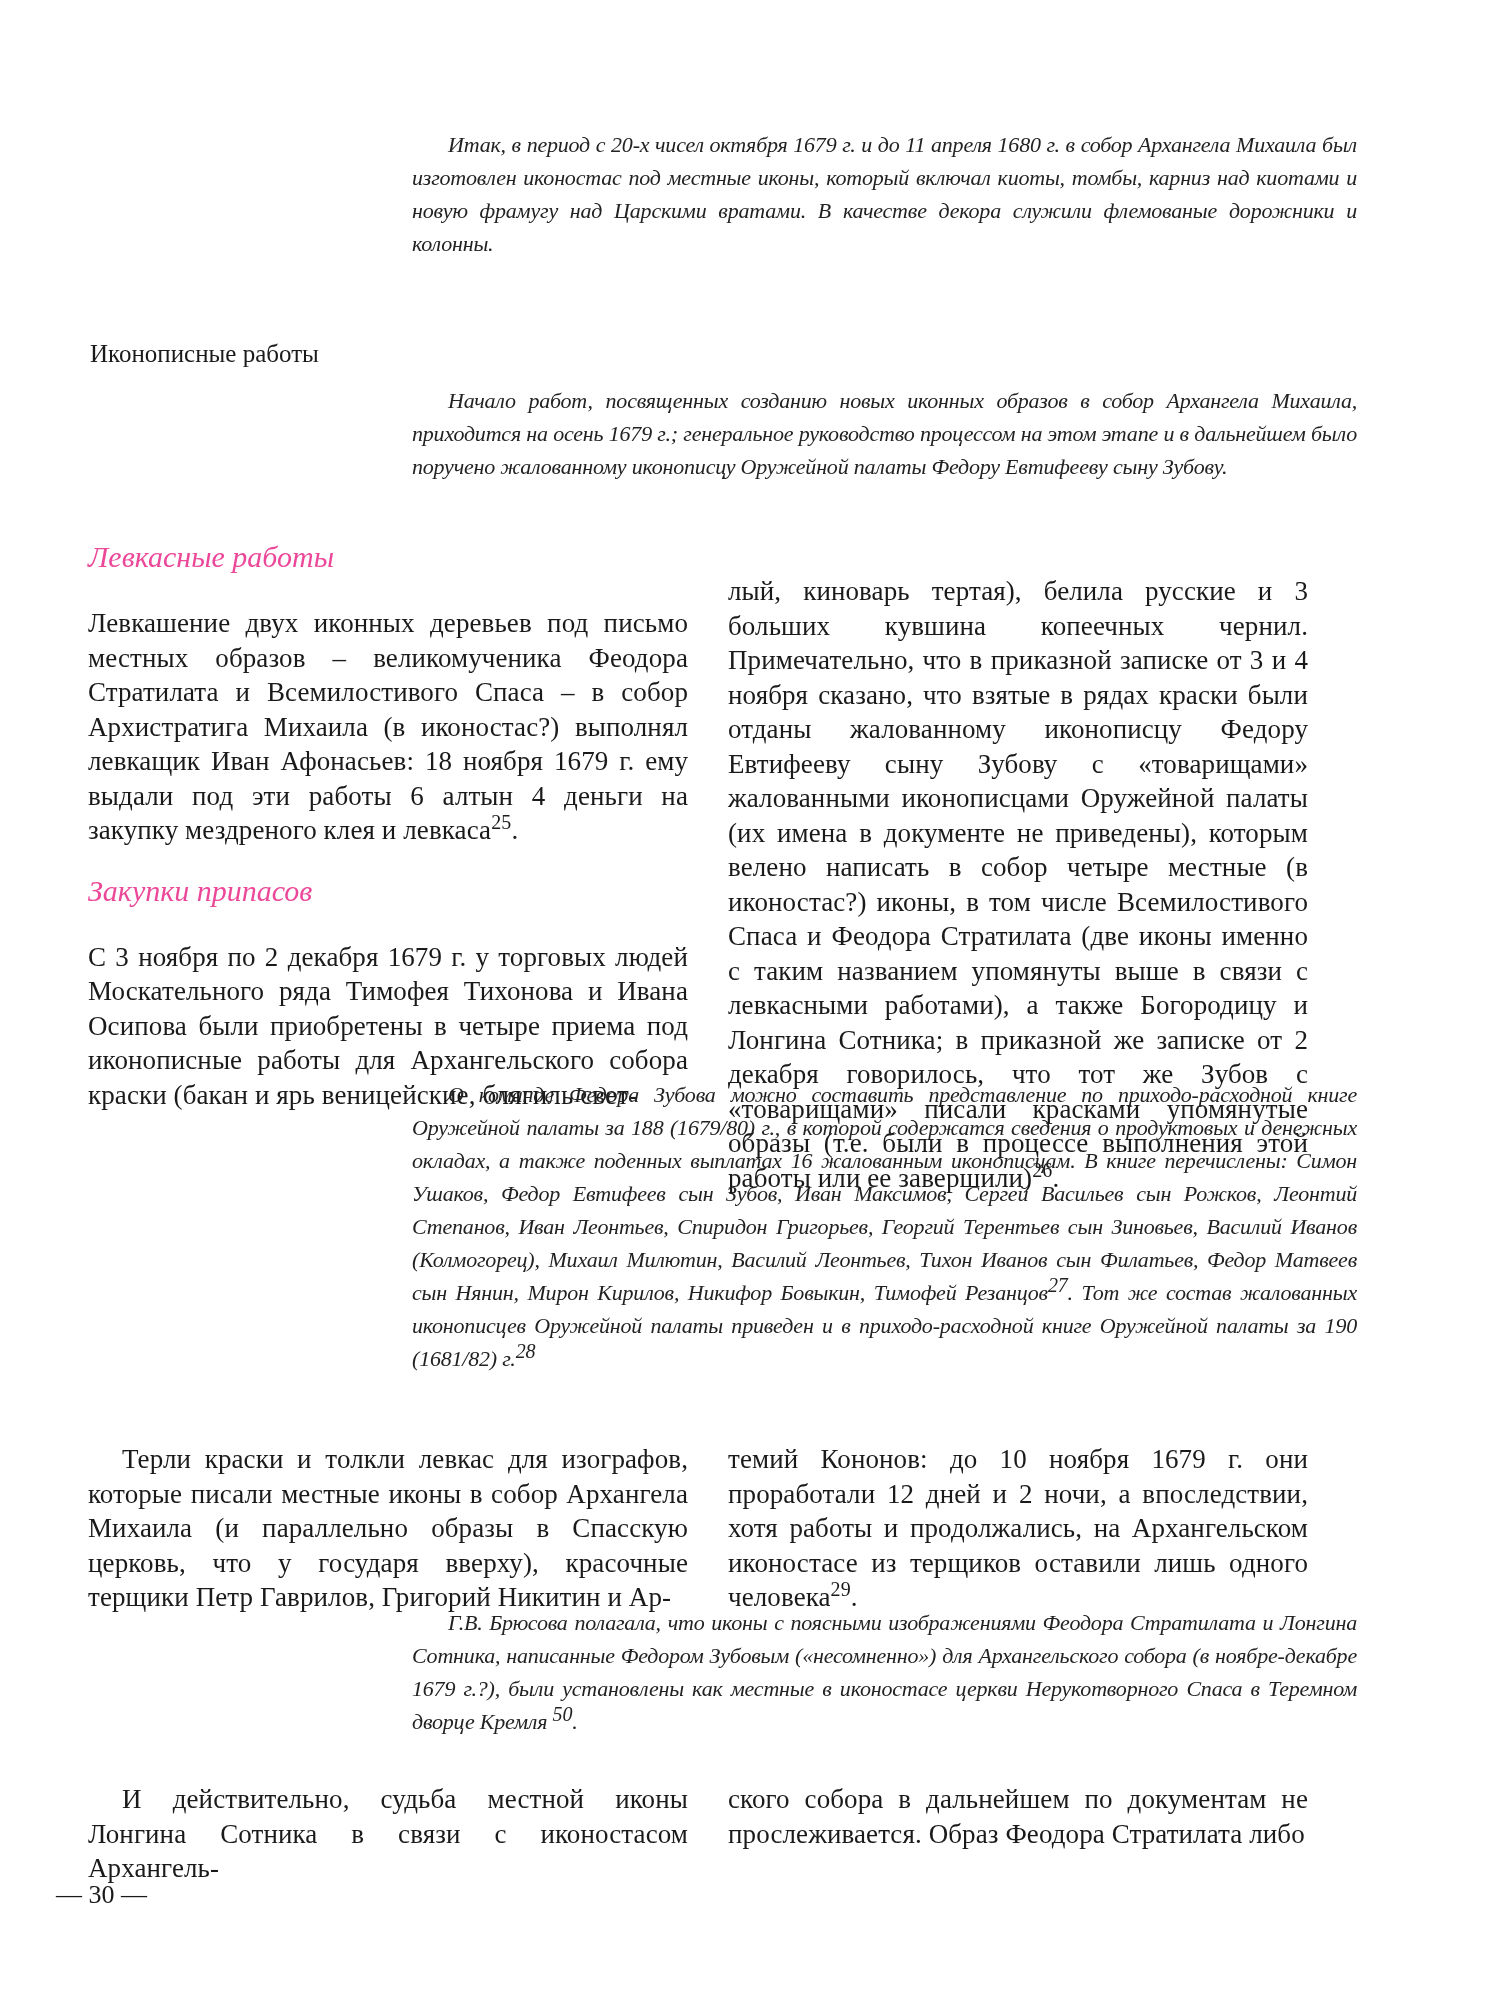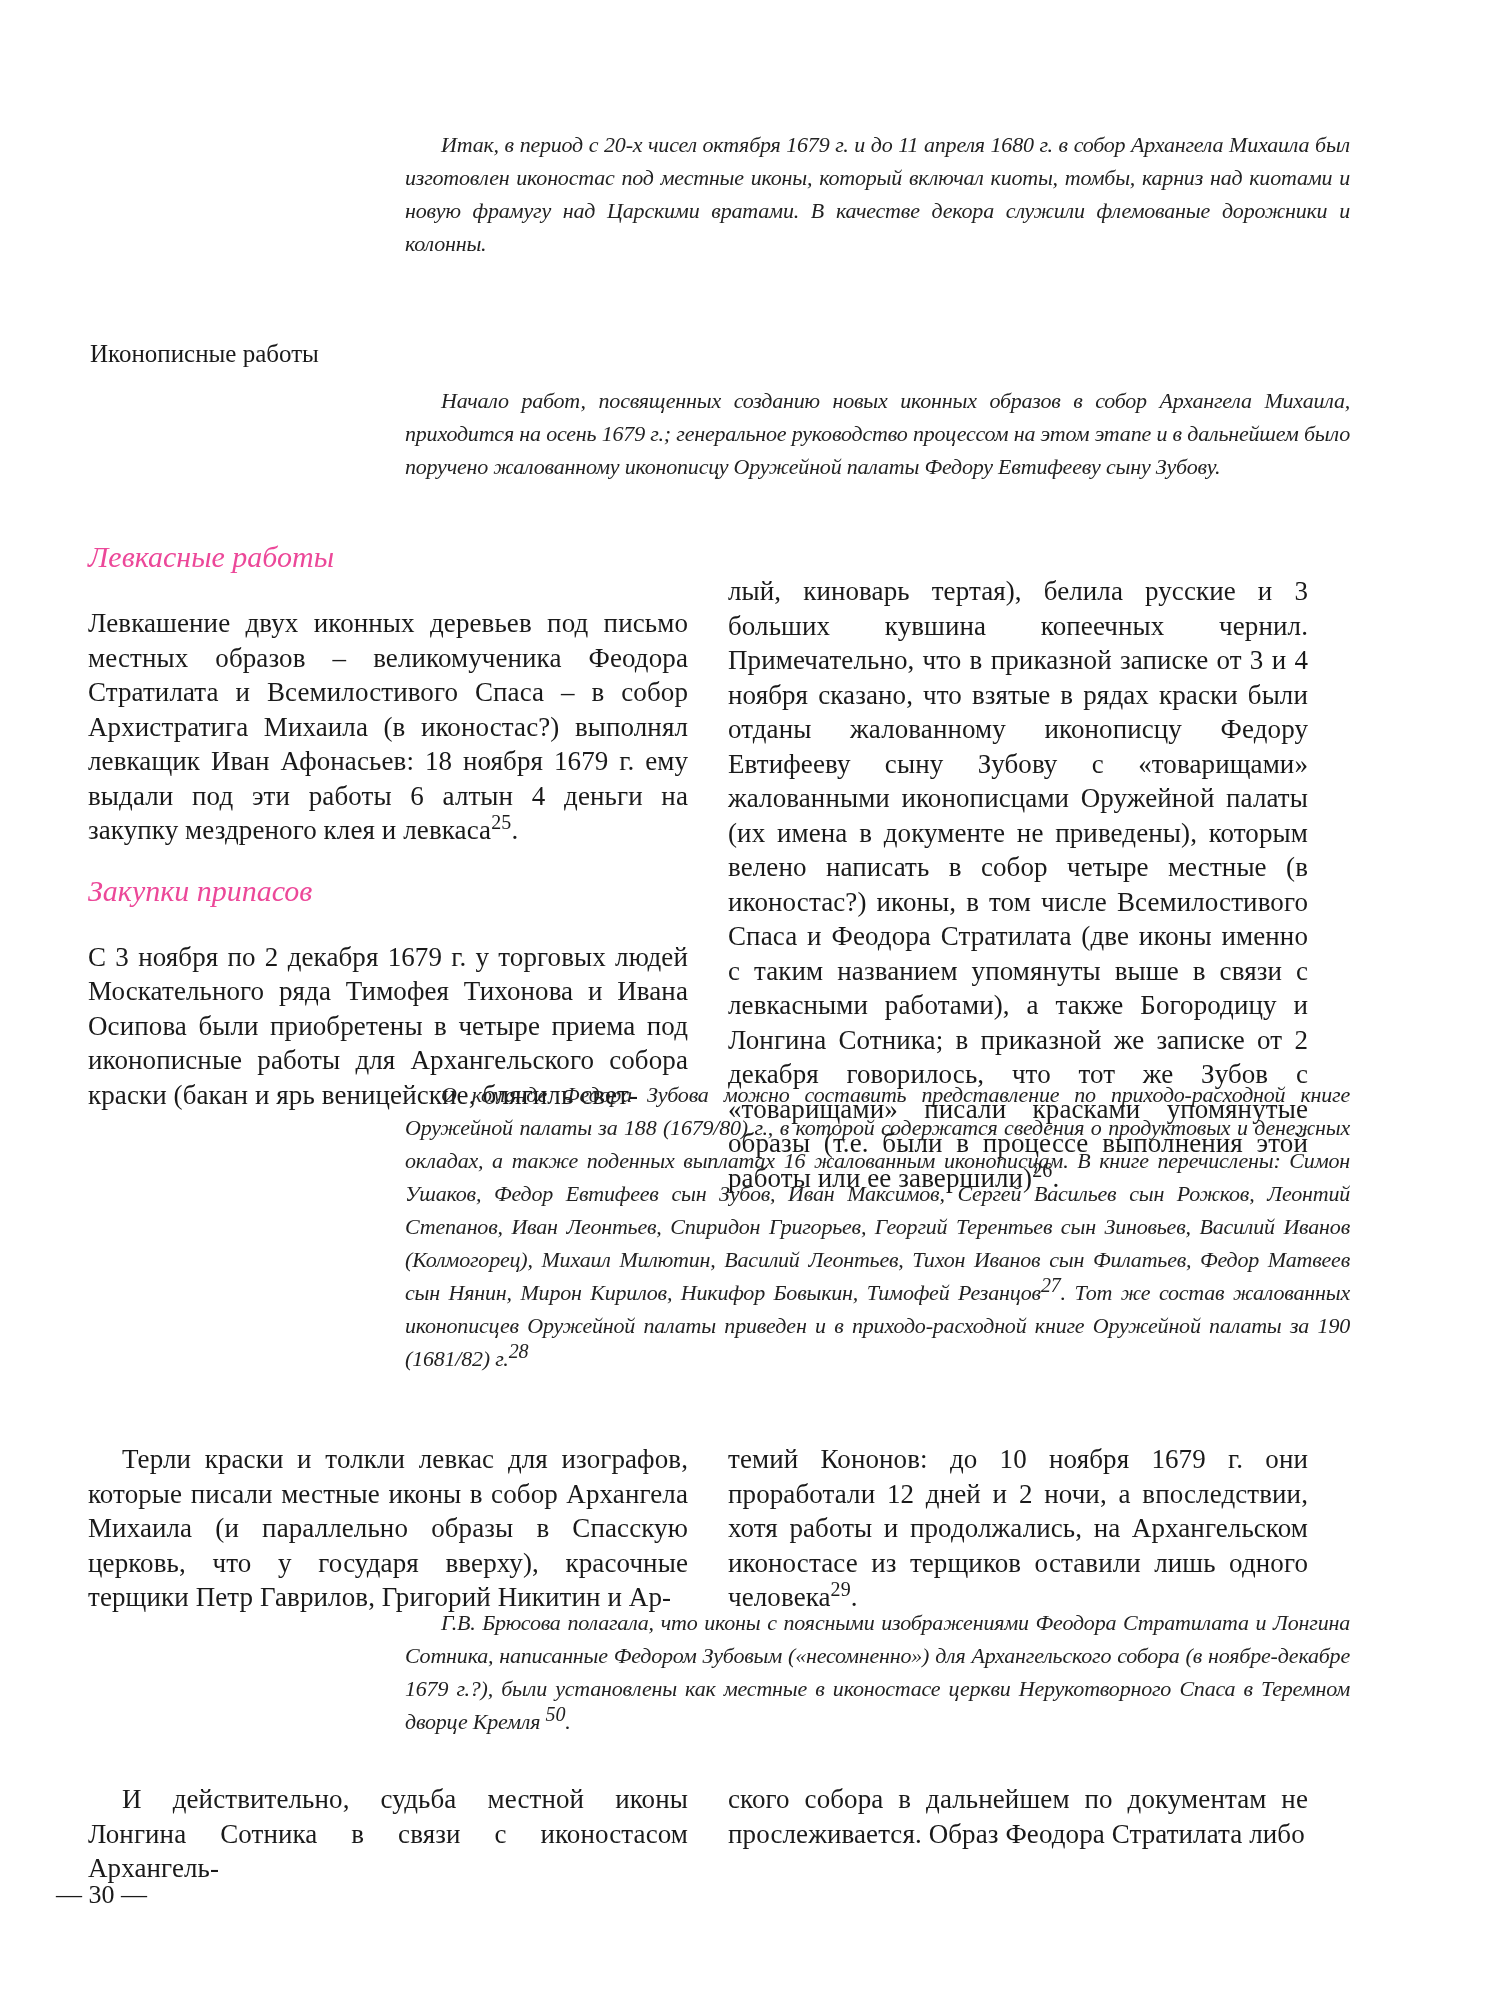--- a/index.html
+++ b/index.html
@@ -6,20 +6,21 @@
   body {
     width: 1487px; height: 2000px; position: relative; overflow: hidden;
     color: #1c1c1c;
     font-family: "Liberation Serif", "DejaVu Serif", serif;
   }
   .abs { position: absolute; }
   .note {
     font-style: italic; font-size: 22px; line-height: 33px;
     text-align: justify; color: #222;
     letter-spacing: -0.2px;
+    margin-left: 7px;
   }
   .note p { margin: 0; text-indent: 36px; }
   .body-text {
     font-size: 27px; line-height: 34.5px; text-align: justify;
     color: #1a1a1a; letter-spacing: 0.1px; margin-top: 32px;
   }
   .body-text p { margin: 0; }
   .indent p { text-indent: 34px; }
   .section-heading { font-size: 25px; font-weight: normal; color: #1a1a1a; }
   .sub-heading { font-style: italic; font-size: 30px; color: #ec4899; }

